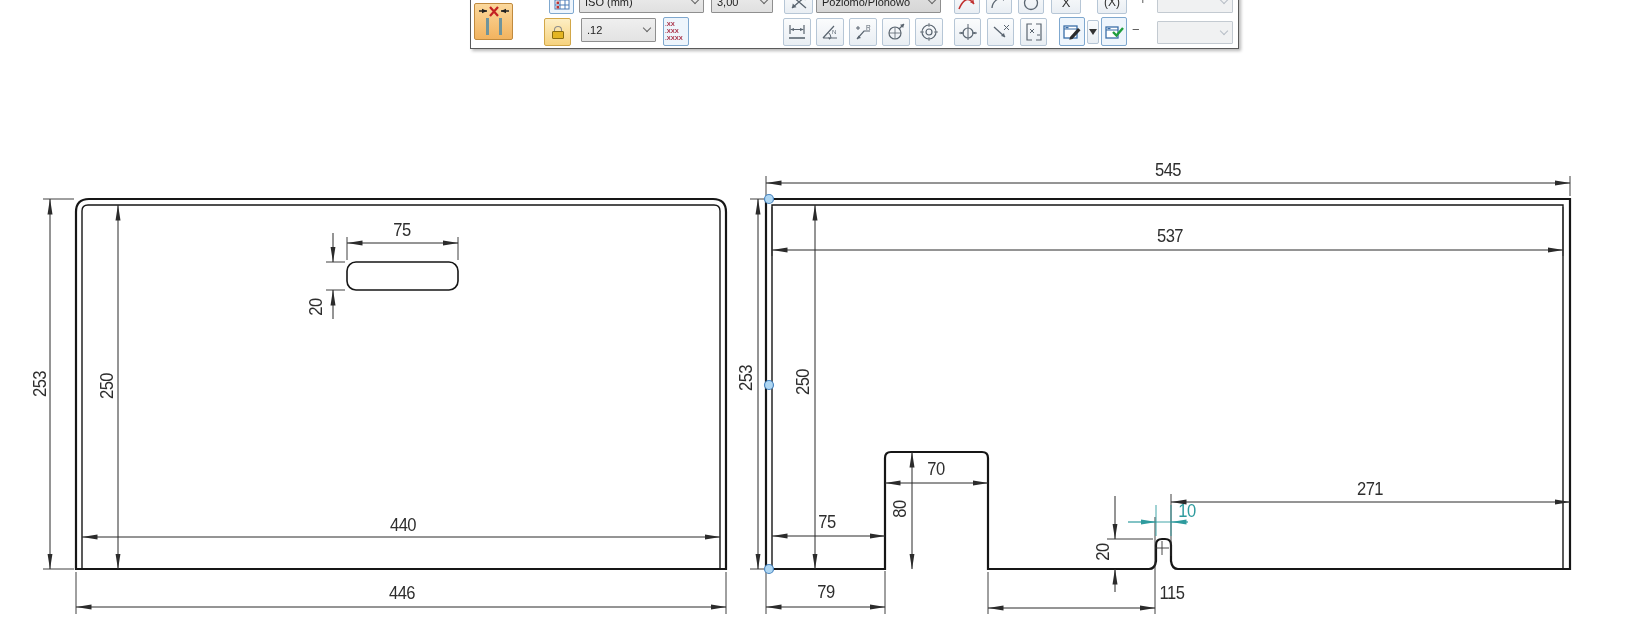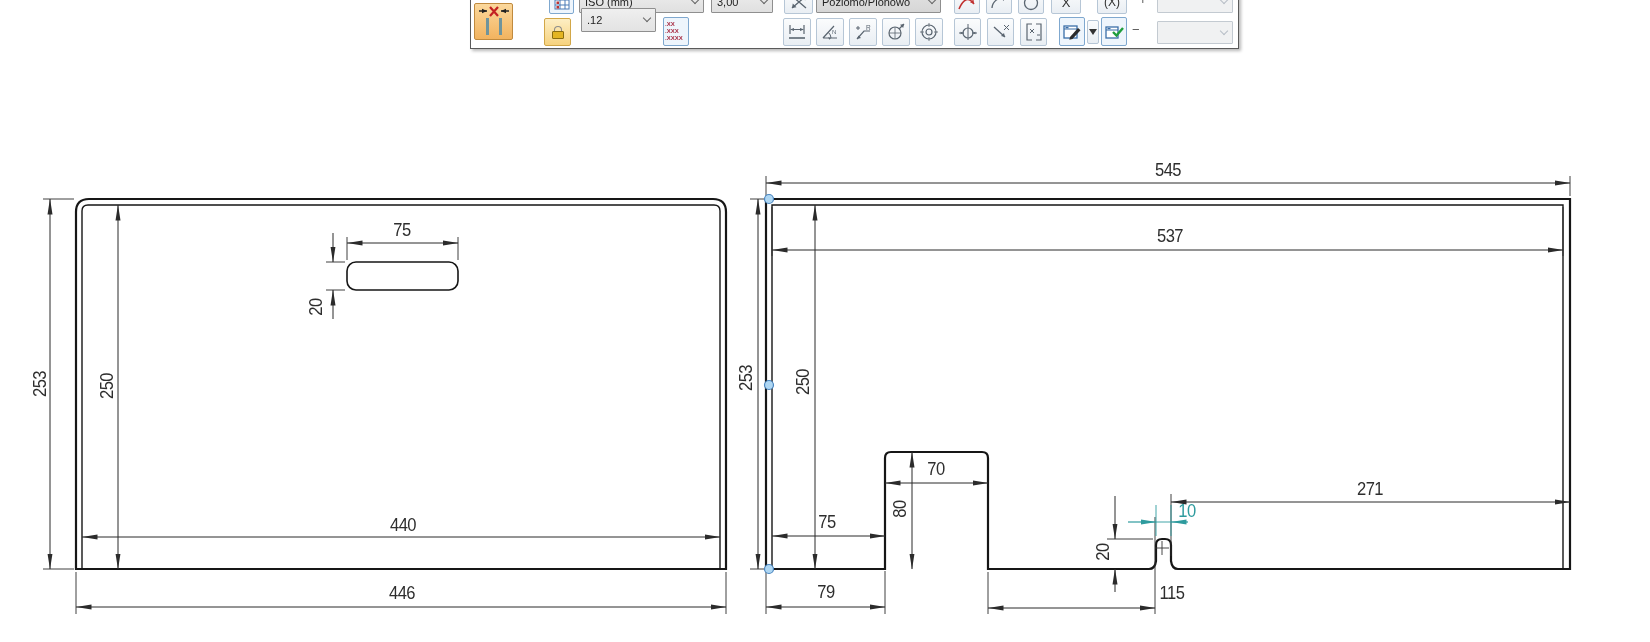--- a/index.html
+++ b/index.html
@@ -118,21 +118,21 @@
     <i class="chev"></i>
   </div>
 
   <div class="tb-btn lockb tb-abs" style="left:73px;top:28px;width:27px;height:28px;">
     <div class="lockg">
         <div class="shackle"></div>
         <div class="bodyp"></div>
       </div>
   </div>
 
-  <div class="tb-combo" style="left:110px;top:18px;width:75px;height:24px;background:linear-gradient(#efefef,#e3e3e3);">
+  <div class="tb-combo" style="left:110px;top:28px;width:75px;height:24px;background:linear-gradient(#efefef,#e3e3e3);">
     <span>.12</span>
     <i class="chev"></i>
   </div>
 
   <div class="tb-btn blue precision-btn tb-abs" style="left:192px;top:27px;width:26px;height:29px;">
     <span>.XX</span>
     <span>.XXX</span>
     <span>.XXXX</span>
   </div>
 

